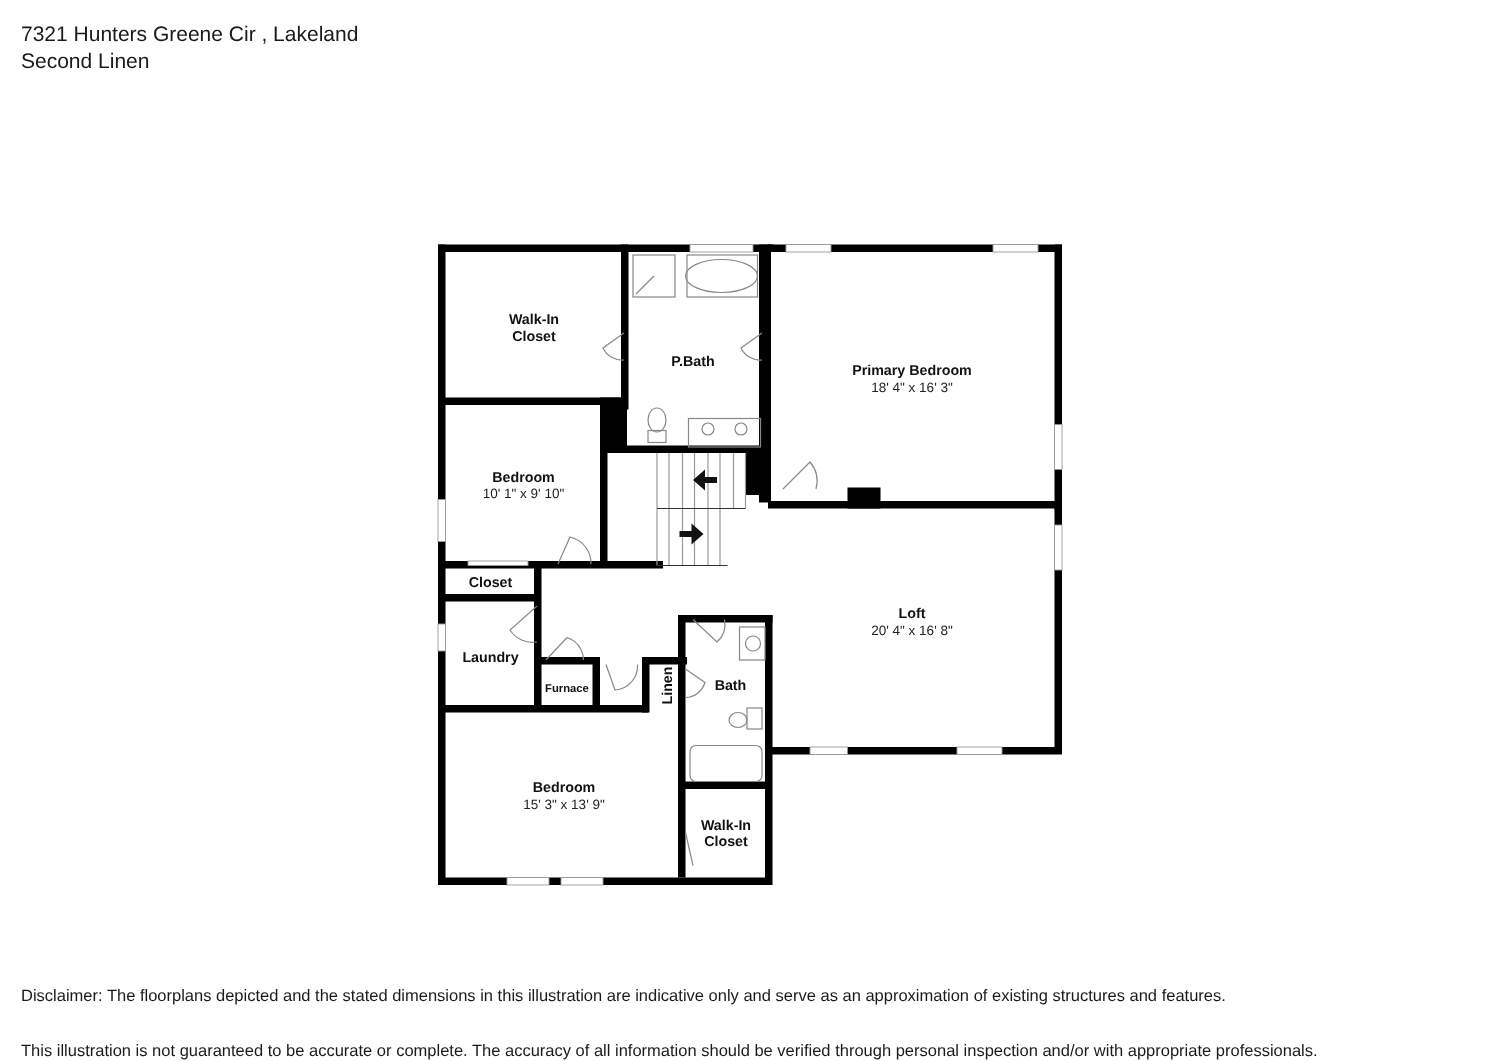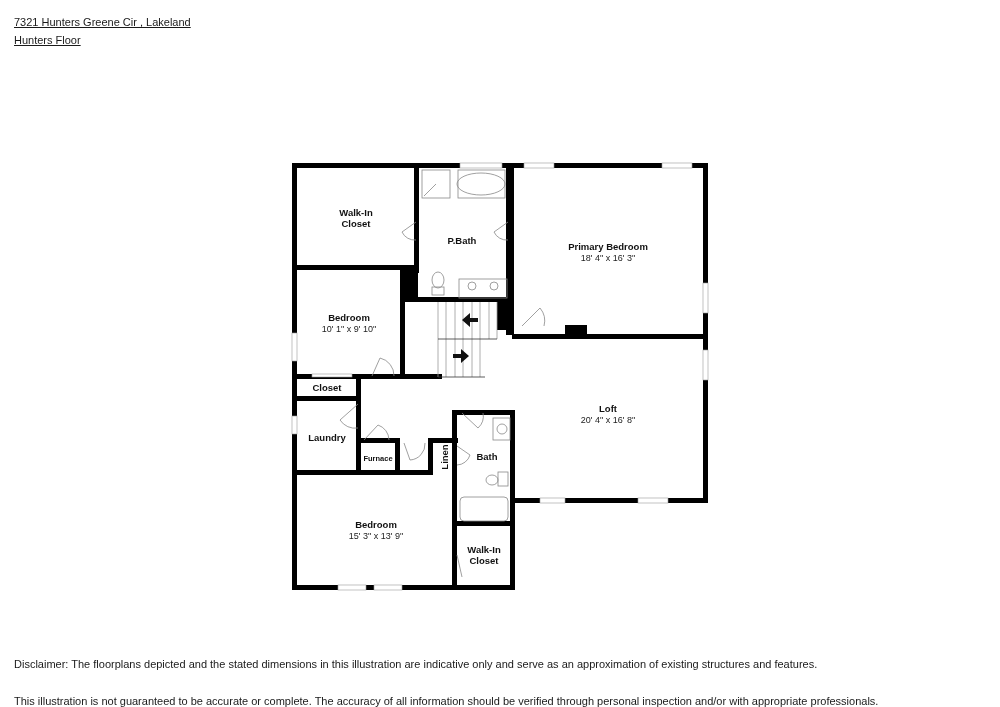--- a/index.html
+++ b/index.html
@@ -1,28 +1,28 @@
 <!DOCTYPE html>
 <html><head>
 <meta charset="utf-8">
 <style>
   html, body { margin: 0; padding: 0; background: #ffffff; }
   body { width: 1000px; height: 707px; position: relative; overflow: hidden;
          font-family: "Liberation Sans", sans-serif; color: #1a1a1a; }
-  .hdr { position: absolute; left: 14px; font-size: 11px; line-height: 14px; text-decoration: underline; }
+  .hdr { position: absolute; left: 14px; font-size: 14px; line-height: 14px; }
   .disc { position: absolute; left: 14px; font-size: 11px; line-height: 14px; white-space: nowrap; }
   svg { position: absolute; left: 0; top: 0; }
   .lbl { font-family: "Liberation Sans", sans-serif; font-size: 9.5px; font-weight: bold; fill: #111; }
   .dim { font-family: "Liberation Sans", sans-serif; font-size: 9px; fill: #222; }
 </style>
 </head>
 <body>
 
 <div class="hdr" style="top:15px">7321 Hunters Greene Cir , Lakeland</div>
-<div class="hdr" style="top:33px">Hunters Floor</div>
+<div class="hdr" style="top:33px">Second Linen</div>
 
 <svg width="1000" height="707" viewBox="0 0 1000 707">
   <g fill="#000">
 
     <rect x="292" y="163" width="124" height="5"></rect>
     <rect x="416" y="163" width="100" height="5"></rect>
     <rect x="512" y="163" width="196" height="5"></rect>
 
     <rect x="292" y="163" width="5" height="427"></rect>
 

